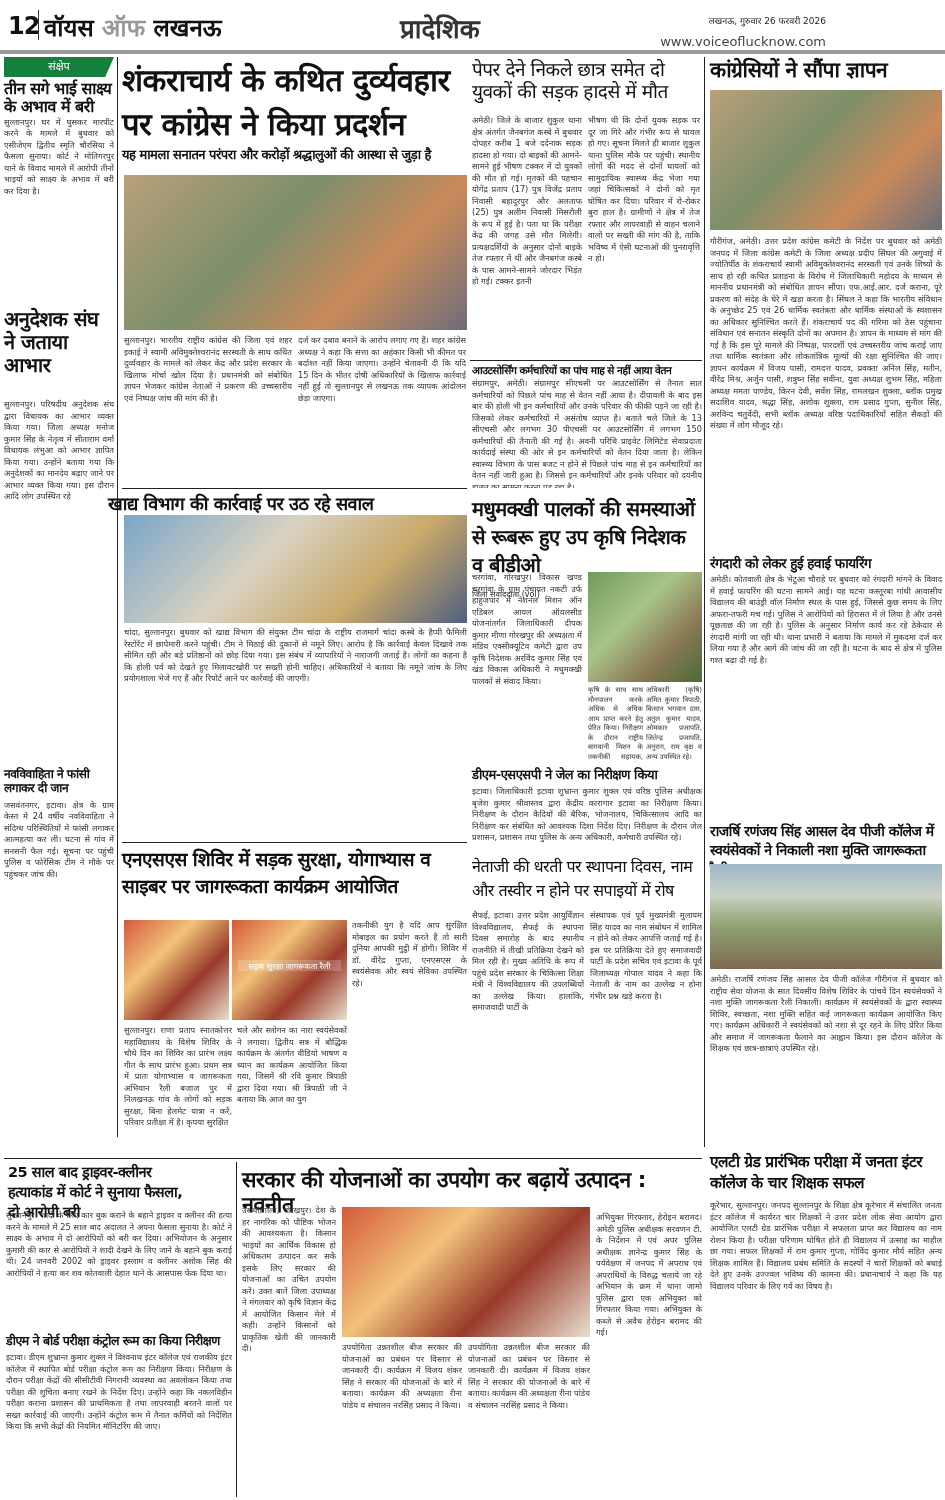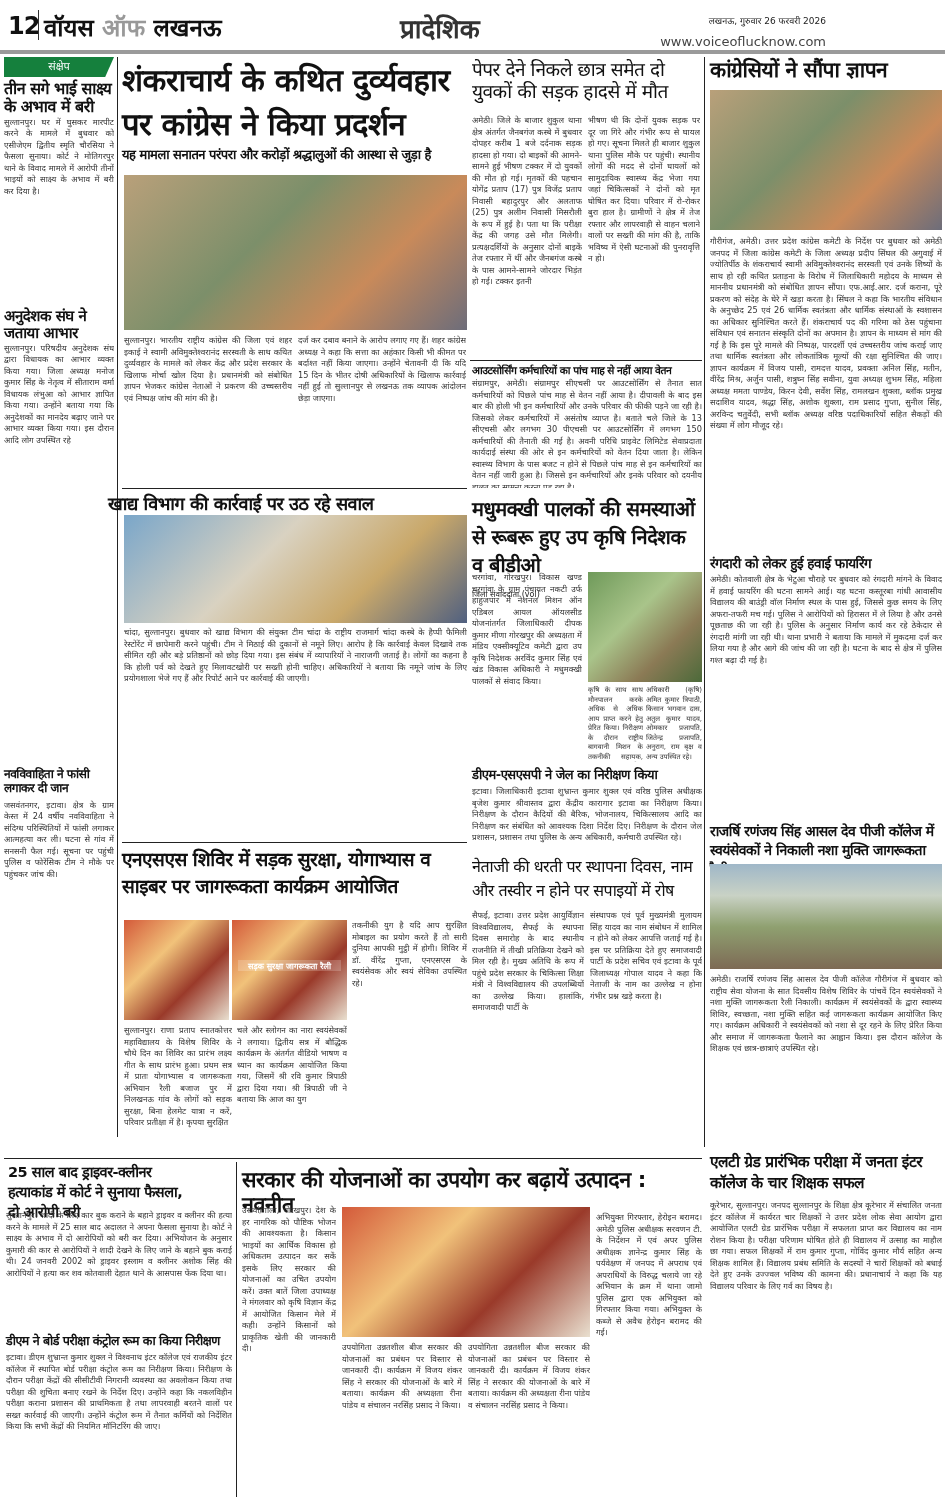--- a/index.html
+++ b/index.html
@@ -45,22 +45,22 @@
 
 <div class="abs vline" style="left:117px;top:57px;height:1080px"></div>
 <div class="abs vline" style="left:704px;top:57px;height:1090px"></div>
 
 <div class="abs sanksh">संक्षेप</div>
 <div class="abs" style="left:4px;top:80px;width:110px">
   <div class="h" style="font-size:16px">तीन सगे भाई साक्ष्य के अभाव में बरी</div>
   <div class="body" style="height:185px;">सुल्तानपुर। घर में घुसकर मारपीट करने के मामले में बुधवार को एसीजेएम द्वितीय स्मृति चौरसिया ने फैसला सुनाया। कोर्ट ने मोतिगरपुर थाने के विवाद मामले में आरोपी तीनों भाइयों को साक्ष्य के अभाव में बरी कर दिया है।</div>
 </div>
 <div class="abs" style="left:4px;top:308px;width:110px">
-  <div class="h" style="font-size:15px">अनुदेशक संघ ने जताया आभार</div>
-  <div class="body" style="height:400px;margin-top:0">सुल्तानपुर। परिषदीय अनुदेशक संघ द्वारा विधायक का आभार व्यक्त किया गया। जिला अध्यक्ष मनोज कुमार सिंह के नेतृत्व में सीताराम वर्मा विधायक लंभुआ को आभार ज्ञापित किया गया। उन्होंने बताया गया कि अनुदेशकों का मानदेय बढ़ाए जाने पर आभार व्यक्त किया गया। इस दौरान आदि लोग उपस्थित रहे</div>
+  <div class="h" style="font-size:20px">अनुदेशक संघ ने जताया आभार</div>
+  <div class="body" style="height:400px;margin-top:22px">सुल्तानपुर। परिषदीय अनुदेशक संघ द्वारा विधायक का आभार व्यक्त किया गया। जिला अध्यक्ष मनोज कुमार सिंह के नेतृत्व में सीताराम वर्मा विधायक लंभुआ को आभार ज्ञापित किया गया। उन्होंने बताया गया कि अनुदेशकों का मानदेय बढ़ाए जाने पर आभार व्यक्त किया गया। इस दौरान आदि लोग उपस्थित रहे</div>
 </div>
 <div class="abs" style="left:4px;top:768px;width:110px">
   <div class="h" style="font-size:12px">नवविवाहिता ने फांसी लगाकर दी जान</div>
   <div class="body" style="height:320px;margin-top:4px">जसवंतनगर, इटावा। क्षेत्र के ग्राम केस्त में 24 वर्षीय नवविवाहिता ने संदिग्ध परिस्थितियों में फांसी लगाकर आत्महत्या कर ली। घटना से गांव में सनसनी फैल गई। सूचना पर पहुंची पुलिस व फोरेंसिक टीम ने मौके पर पहुंचकर जांच की।</div>
 </div>
 
 <div class="abs" style="left:122px;top:58px;width:345px">
   <div class="h" style="font-size:31px;line-height:44px">शंकराचार्य के कथित दुर्व्यवहार पर कांग्रेस ने किया प्रदर्शन</div>
   <div class="h" style="font-size:13px;margin-top:2px">यह मामला सनातन परंपरा और करोड़ों श्रद्धालुओं की आस्था से जुड़ा है</div>
 </div>
@@ -70,21 +70,21 @@
 <div class="abs hsep" style="left:122px;top:488px;width:345px"></div>
 
 <div class="abs h" style="left:108px;top:494px;width:345px;font-size:18px">खाद्य विभाग की कार्रवाई पर उठ रहे सवाल</div>
 <div class="abs photo blue" style="left:124px;top:515px;width:343px;height:108px"></div>
 <div class="abs body" style="left:124px;top:627px;width:343px;height:210px">चांदा, सुल्तानपुर। बुधवार को खाद्य विभाग की संयुक्त टीम चांदा के राष्ट्रीय राजमार्ग चांदा कस्बे के हैप्पी फैमिली रेस्टोरेंट में छापेमारी करने पहुंची। टीम ने मिठाई की दुकानों से नमूने लिए। आरोप है कि कार्रवाई केवल दिखावे तक सीमित रही और बड़े प्रतिष्ठानों को छोड़ दिया गया। इस संबंध में व्यापारियों ने नाराजगी जताई है। लोगों का कहना है कि होली पर्व को देखते हुए मिलावटखोरी पर सख्ती होनी चाहिए। अधिकारियों ने बताया कि नमूने जांच के लिए प्रयोगशाला भेजे गए हैं और रिपोर्ट आने पर कार्रवाई की जाएगी।</div>
 <div class="abs hsep" style="left:122px;top:842px;width:345px"></div>
 
 <div class="abs h" style="left:122px;top:846px;width:345px;font-size:19px;line-height:27px">एनएसएस शिविर में सड़क सुरक्षा, योगाभ्यास व साइबर पर जागरूकता कार्यक्रम आयोजित</div>
 <div class="abs photo red" style="left:124px;top:920px;width:105px;height:100px"></div>
 <div class="abs photo red" style="left:232px;top:920px;width:115px;height:100px">
-  <div style="position:absolute;left:6px;top:40px;right:6px;background:#fff3;color:#fff;font-size:8px;font-weight:bold;text-align:center">सड़क सुरक्षा जागरूकता रैली</div>
+  <div style="position:absolute;left:6px;top:40px;right:6px;background:#fff3;color:#fff;font-size:8px;font-weight:normal;text-align:center">सड़क सुरक्षा जागरूकता रैली</div>
 </div>
 <div class="abs body" style="left:124px;top:1025px;width:108px;height:115px">सुल्तानपुर। राणा प्रताप स्नातकोत्तर महाविद्यालय के विशेष शिविर के चौथे दिन का शिविर का प्रारंभ लक्ष्य गीत के साथ प्रारंभ हुआ। प्रथम सत्र में प्रातः योगाभ्यास व जागरूकता अभियान रैली बजाज पुर में निलखनऊ गांव के लोगों को सड़क सुरक्षा, बिना हेलमेट यात्रा न करें, परिवार प्रतीक्षा में है। कृपया सुरक्षित</div>
 <div class="abs body" style="left:237px;top:1025px;width:110px;height:115px">चले और स्लोगन का नारा स्वयंसेवकों ने लगाया। द्वितीय सत्र में बौद्धिक कार्यक्रम के अंतर्गत वीडियो भाषण व ध्यान का कार्यक्रम आयोजित किया गया, जिसमें श्री रवि कुमार त्रिपाठी द्वारा दिया गया। श्री त्रिपाठी जी ने बताया कि आज का युग</div>
 <div class="abs body" style="left:352px;top:920px;width:115px;height:220px">तकनीकी युग है यदि आप सुरक्षित मोबाइल का प्रयोग करते हैं तो सारी दुनिया आपकी मुट्ठी में होगी। शिविर में डॉ. वीरेंद्र गुप्ता, एनएसएस के स्वयंसेवक और स्वयं सेविका उपस्थित रहे।</div>
 
 <div class="abs" style="left:472px;top:58px;width:228px">
   <div class="h" style="font-size:19px;line-height:22px;font-weight:normal">पेपर देने निकले छात्र समेत दो युवकों की सड़क हादसे में मौत</div>
 </div>
 <div class="abs body" style="left:472px;top:115px;width:110px;height:240px">अमेठी। जिले के बाजार शुकुल थाना क्षेत्र अंतर्गत जैनबगंज कस्बे में बुधवार दोपहर करीब 1 बजे दर्दनाक सड़क हादसा हो गया। दो बाइकों की आमने-सामने हुई भीषण टक्कर में दो युवकों की मौत हो गई। मृतकों की पहचान योगेंद्र प्रताप (17) पुत्र विजेंद्र प्रताप निवासी बहादुरपुर और अलताफ (25) पुत्र अलीम निवासी मिसरौली के रूप में हुई है। पता था कि परीक्षा केंद्र की जगह उसे मौत मिलेगी। प्रत्यक्षदर्शियों के अनुसार दोनों बाइकें तेज रफ्तार में थीं और जैनबगंज कस्बे के पास आमने-सामने जोरदार भिड़ंत हो गई। टक्कर इतनी</div>
 <div class="abs body" style="left:588px;top:115px;width:112px;height:240px">भीषण थी कि दोनों युवक सड़क पर दूर जा गिरे और गंभीर रूप से घायल हो गए। सूचना मिलते ही बाजार शुकुल थाना पुलिस मौके पर पहुंची। स्थानीय लोगों की मदद से दोनों घायलों को सामुदायिक स्वास्थ्य केंद्र भेजा गया जहां चिकित्सकों ने दोनों को मृत घोषित कर दिया। परिवार में रो-रोकर बुरा हाल है। ग्रामीणों ने क्षेत्र में तेज रफ्तार और लापरवाही से वाहन चलाने वालों पर सख्ती की मांग की है, ताकि भविष्य में ऐसी घटनाओं की पुनरावृत्ति न हो।</div>

